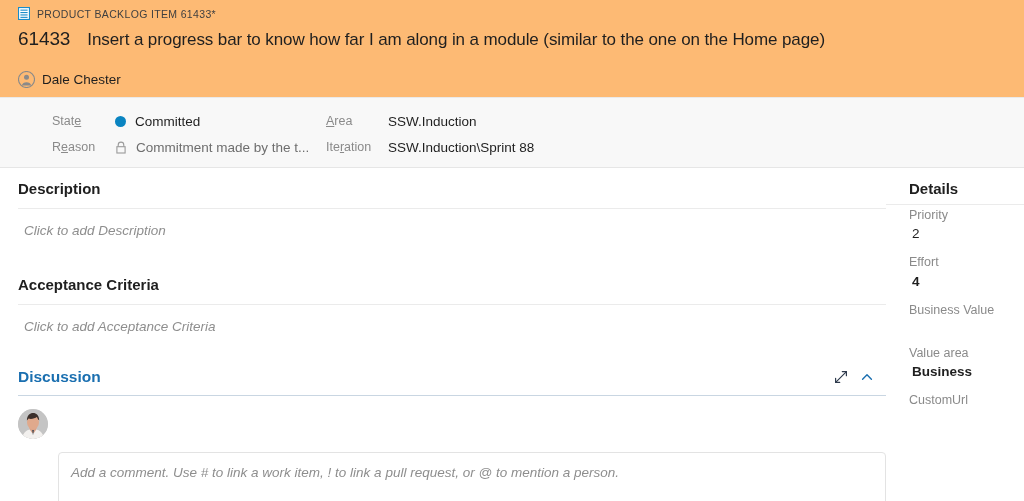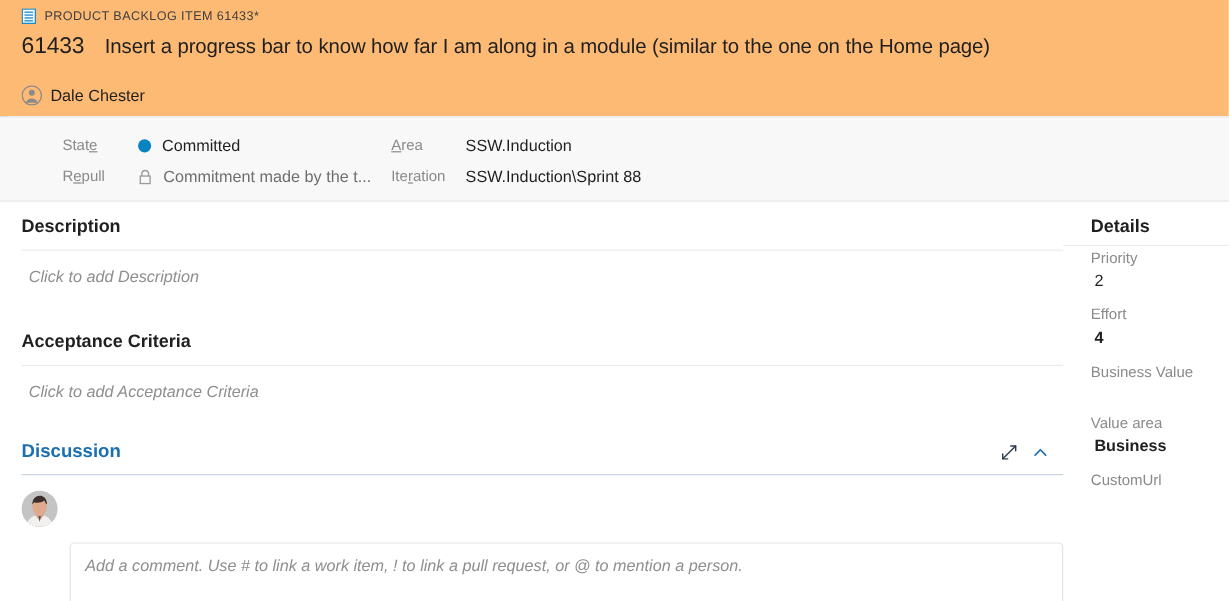--- a/index.html
+++ b/index.html
@@ -373,21 +373,21 @@
 
       <div class="field-value">
         <span class="state-dot"></span>
         <span>Committed</span>
       </div>
 
       <div class="field-label"><span></span><u>A</u><span>rea</span></div>
 
       <div class="area-value">SSW.Induction</div>
 
-      <div class="field-label"><span>R</span><u>e</u><span>pull</span></div>
+      <div class="field-label"><span>R</span><u>e</u><span>ason</span></div>
 
       <div class="field-value muted">
         <span>
           <svg class="lock-icon" viewBox="0 0 12 13">
             <path d="M3.2 5.6V3.9a2.8 2.8 0 0 1 5.6 0v1.7" fill="none" stroke="#9a9a9a" stroke-width="1.1"></path>
             <rect x="1.9" y="5.7" width="8.2" height="6.3" fill="none" stroke="#9a9a9a" stroke-width="1.1"></rect>
           </svg>
         </span>
         <span>Commitment made by the t...</span>
       </div>

